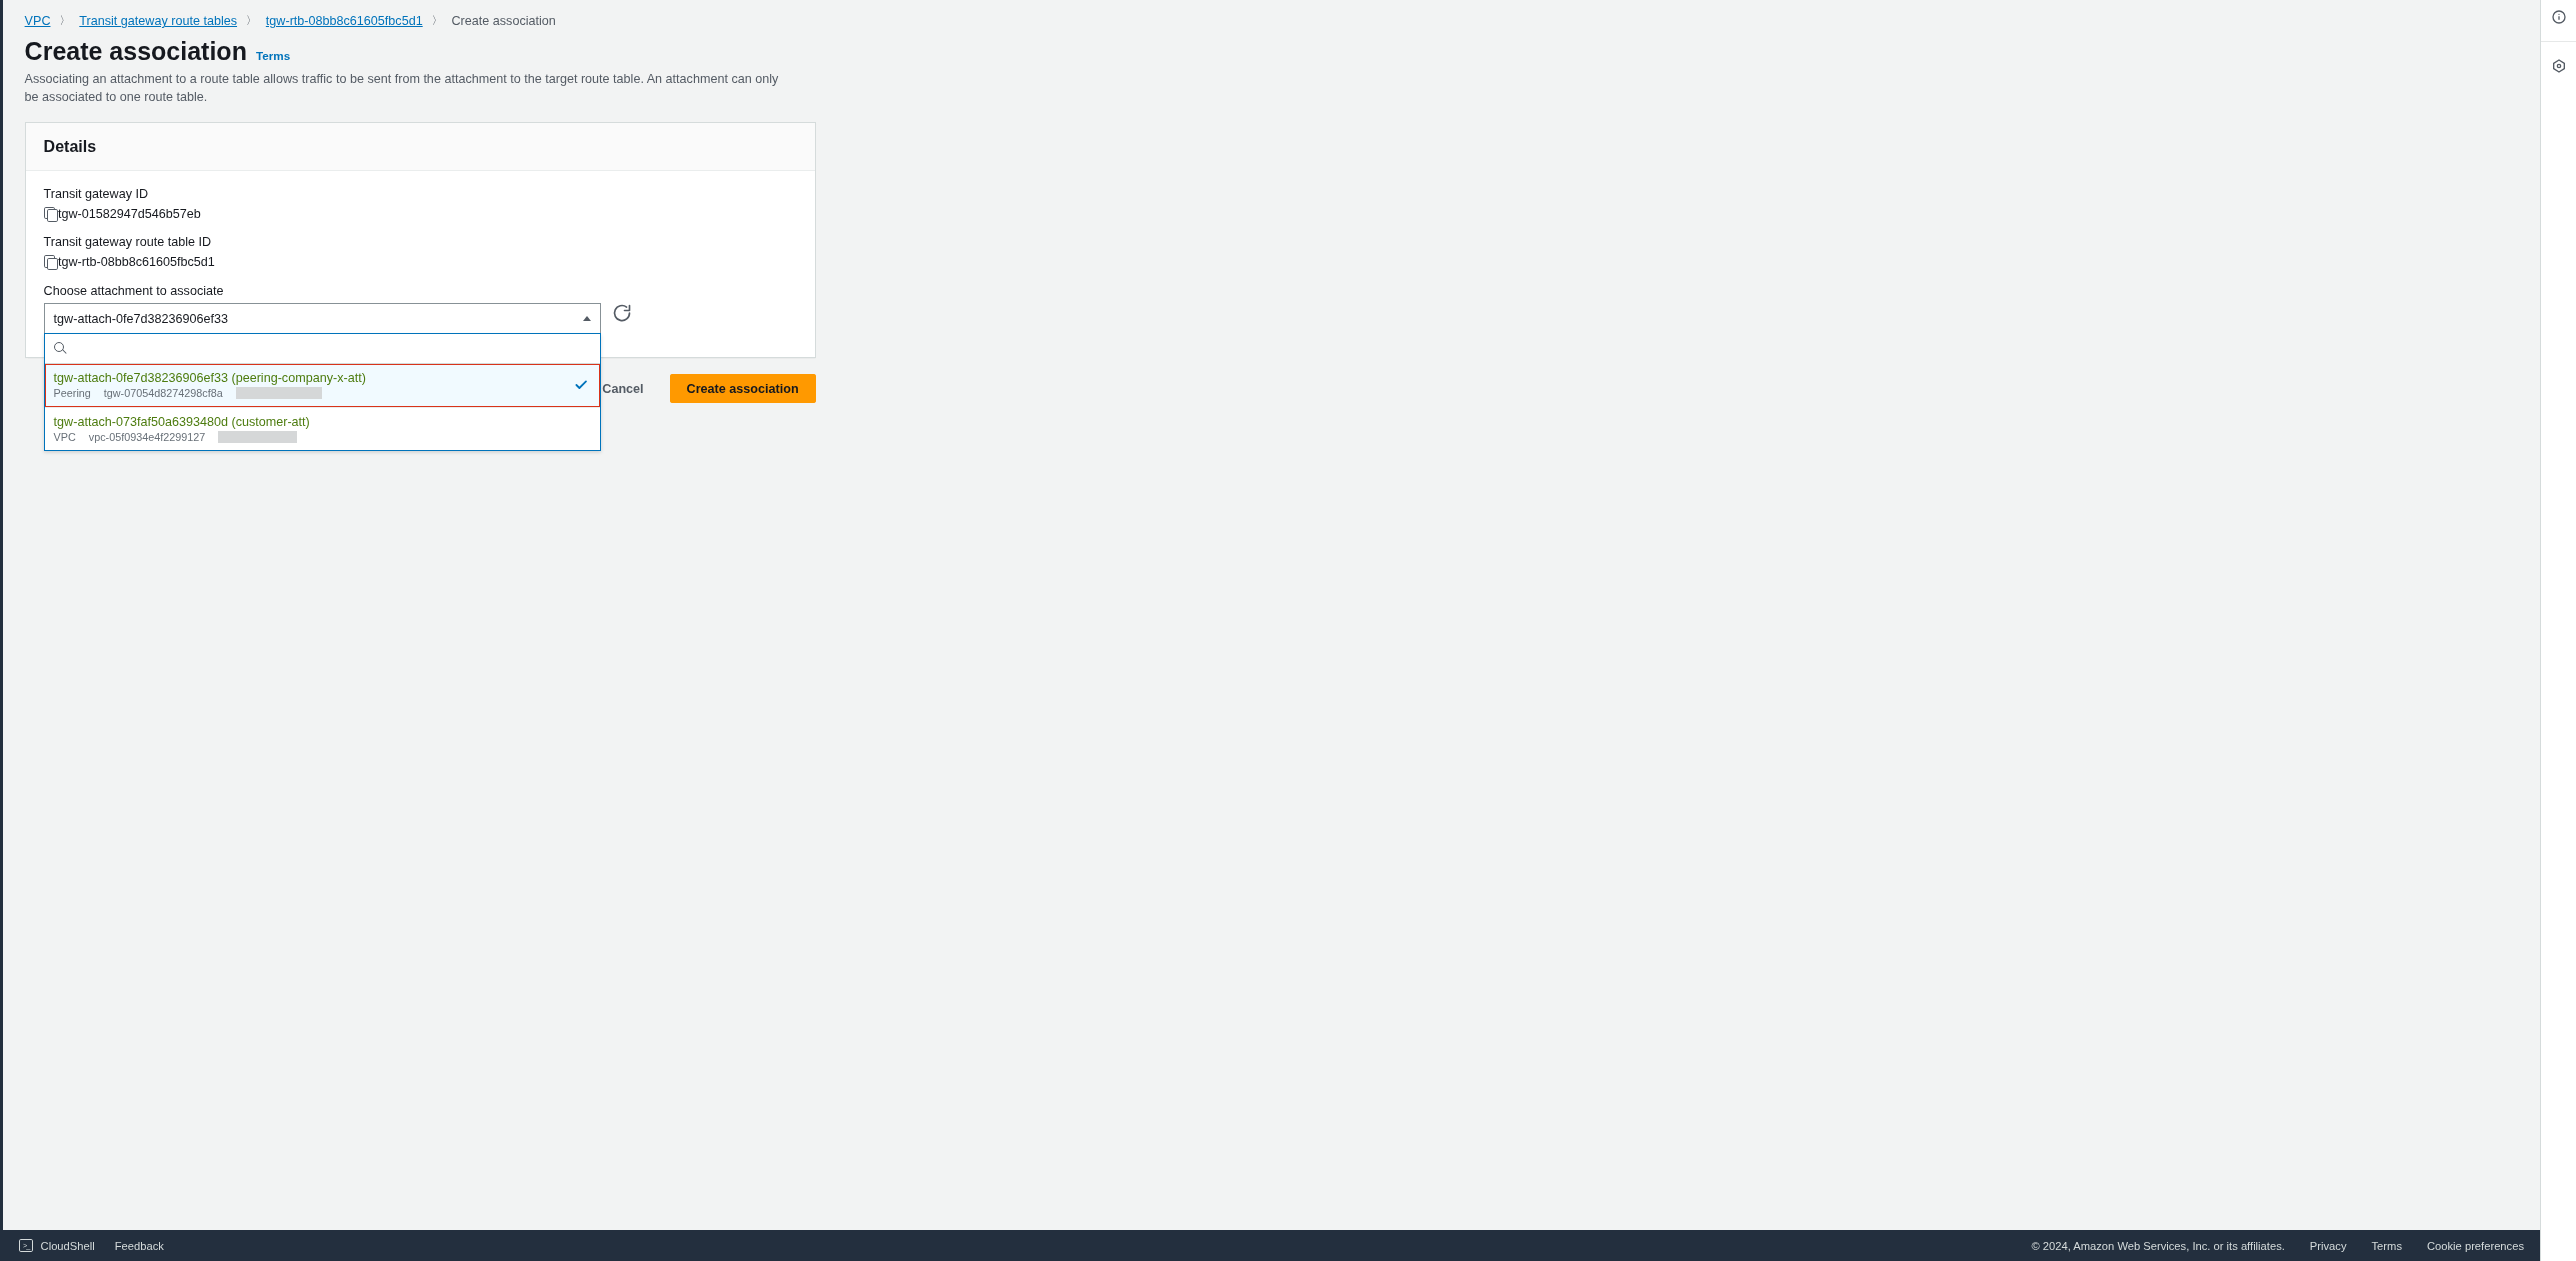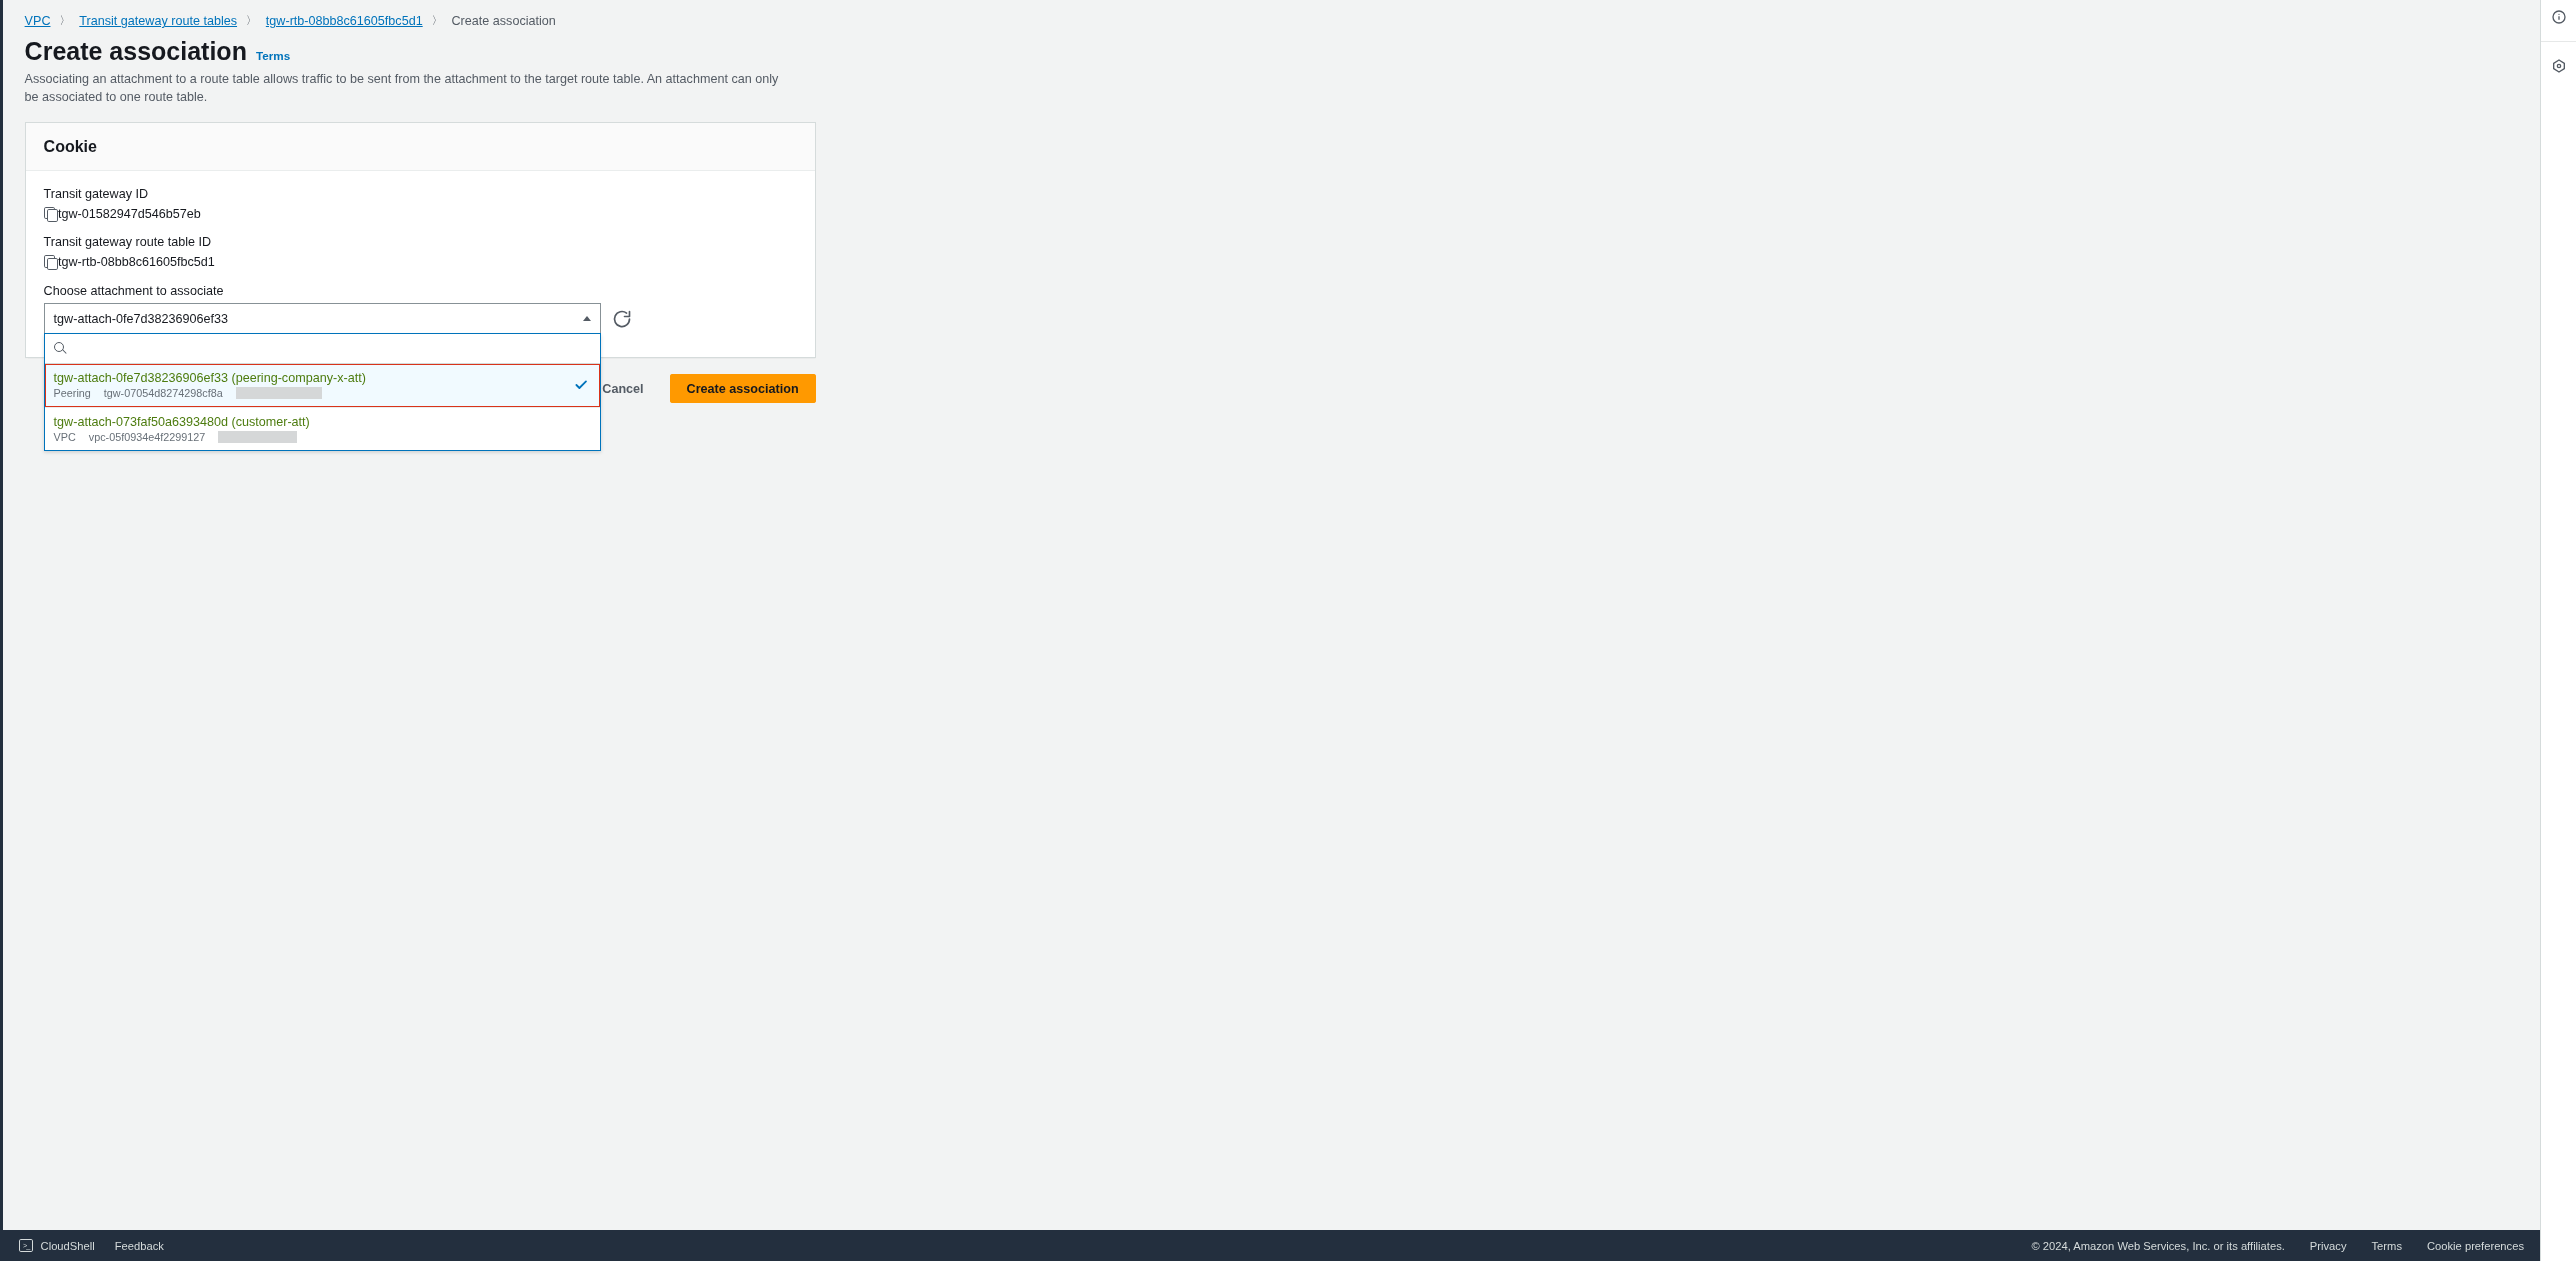--- a/index.html
+++ b/index.html
@@ -88,21 +88,21 @@
     .copy-icon {
       width: 14.4px; height: 14.4px; position: relative; cursor: pointer; flex: 0 0 auto;
     }
     .copy-icon::before, .copy-icon::after {
       content: ""; position: absolute; border: 1.3px solid #545b64; border-radius: 1.8px; background: #fff;
     }
     .copy-icon::before { width: 9px; height: 10.8px; left: 0; top: 0; }
     .copy-icon::after { width: 9px; height: 10.8px; left: 3.6px; top: 2.7px; }
 
     
-    .select-row { display: flex; align-items: center; gap: 11px; }
+    .select-row { display: flex; align-items: flex-start; gap: 11px; }
     .select-box {
       width: 557px; height: 31px;
       border: 0.9px solid #879196;
       background: #fff;
       display: flex; align-items: center; justify-content: space-between;
       padding: 0 9px; cursor: pointer;
     }
     .caret-up {
       width: 0; height: 0;
       border-left: 4.5px solid transparent;
@@ -221,21 +221,21 @@
         <span class="current">Create association</span>
       </nav>
 
       <div class="heading-row">
         <h1>Create association</h1>
         <span class="info-link">Terms</span>
       </div>
       <p class="lead">Associating an attachment to a route table allows traffic to be sent from the attachment to the target route table. An attachment can only be associated to one route table.</p>
 
       <div class="panel">
-        <div class="panel-header">Cookie</div>
+        <div class="panel-header">Details</div>
         <div class="panel-body">
 
           <div class="field">
             <div class="field-label">Transit gateway ID</div>
             <div class="value-row">
               <span class="copy-icon"></span>
               <span>tgw-01582947d546b57eb</span>
             </div>
           </div>
 

